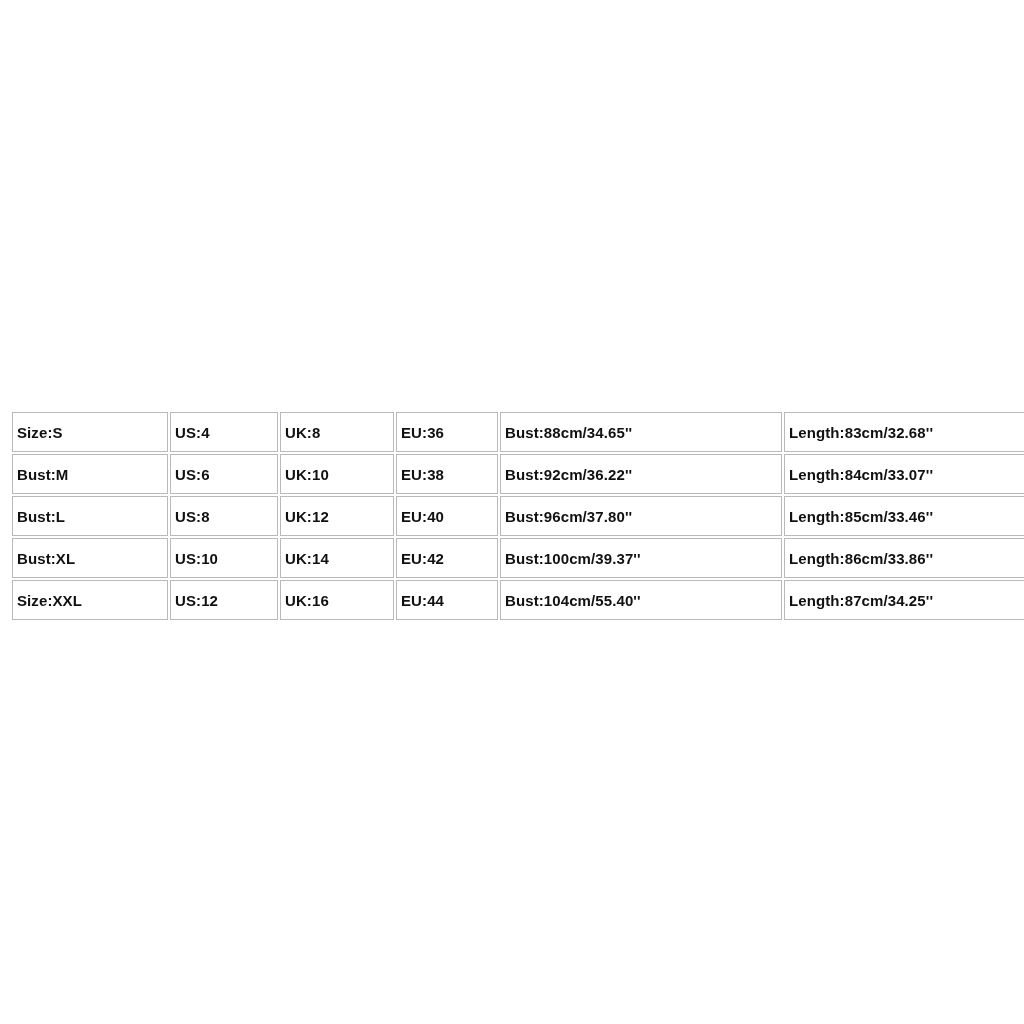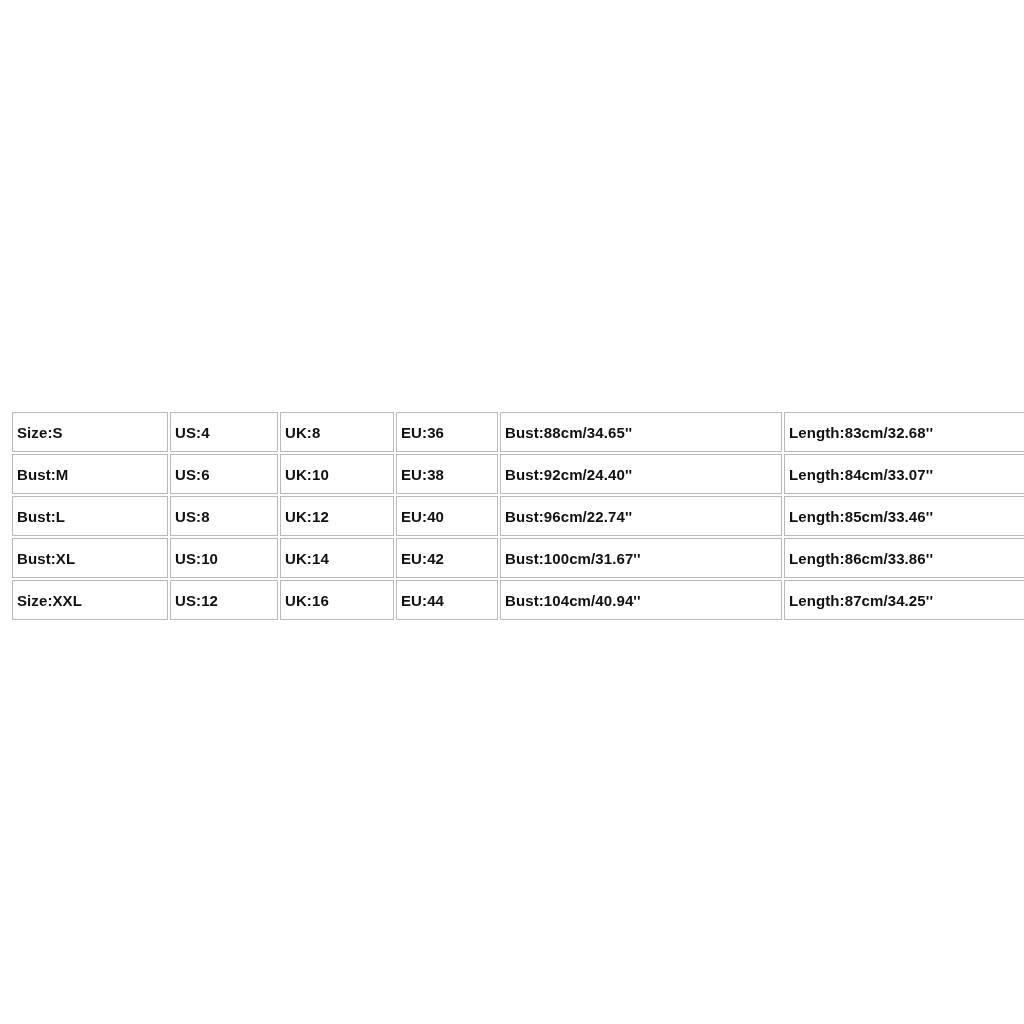--- a/index.html
+++ b/index.html
@@ -57,42 +57,42 @@
         <td class="col-uk">UK:8</td>
         <td class="col-eu">EU:36</td>
         <td class="col-bust">Bust:88cm/34.65''</td>
         <td class="col-len">Length:83cm/32.68''</td>
       </tr>
       <tr>
         <td class="col-size">Bust:M</td>
         <td class="col-us">US:6</td>
         <td class="col-uk">UK:10</td>
         <td class="col-eu">EU:38</td>
-        <td class="col-bust">Bust:92cm/24.40''</td>
+        <td class="col-bust">Bust:92cm/36.22''</td>
         <td class="col-len">Length:84cm/33.07''</td>
       </tr>
       <tr>
         <td class="col-size">Bust:L</td>
         <td class="col-us">US:8</td>
         <td class="col-uk">UK:12</td>
         <td class="col-eu">EU:40</td>
-        <td class="col-bust">Bust:96cm/22.74''</td>
+        <td class="col-bust">Bust:96cm/37.80''</td>
         <td class="col-len">Length:85cm/33.46''</td>
       </tr>
       <tr>
         <td class="col-size">Bust:XL</td>
         <td class="col-us">US:10</td>
         <td class="col-uk">UK:14</td>
         <td class="col-eu">EU:42</td>
-        <td class="col-bust">Bust:100cm/31.67''</td>
+        <td class="col-bust">Bust:100cm/39.37''</td>
         <td class="col-len">Length:86cm/33.86''</td>
       </tr>
       <tr>
         <td class="col-size">Size:XXL</td>
         <td class="col-us">US:12</td>
         <td class="col-uk">UK:16</td>
         <td class="col-eu">EU:44</td>
-        <td class="col-bust">Bust:104cm/40.94''</td>
+        <td class="col-bust">Bust:104cm/55.40''</td>
         <td class="col-len">Length:87cm/34.25''</td>
       </tr>
     </tbody>
   </table>
 </div>
 
 </body></html>

